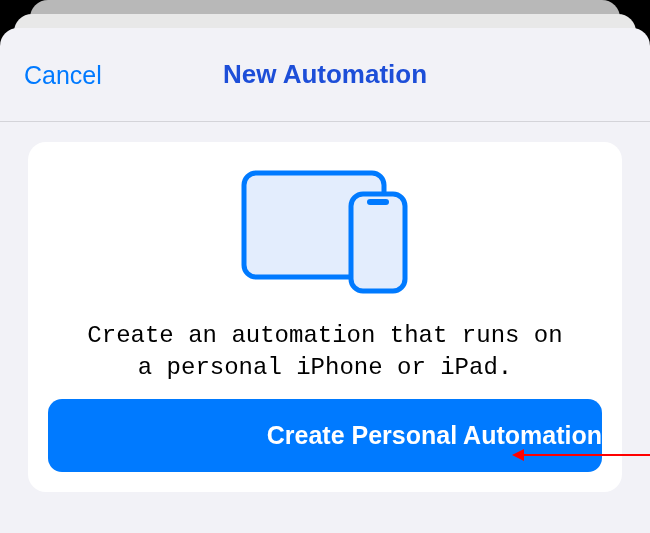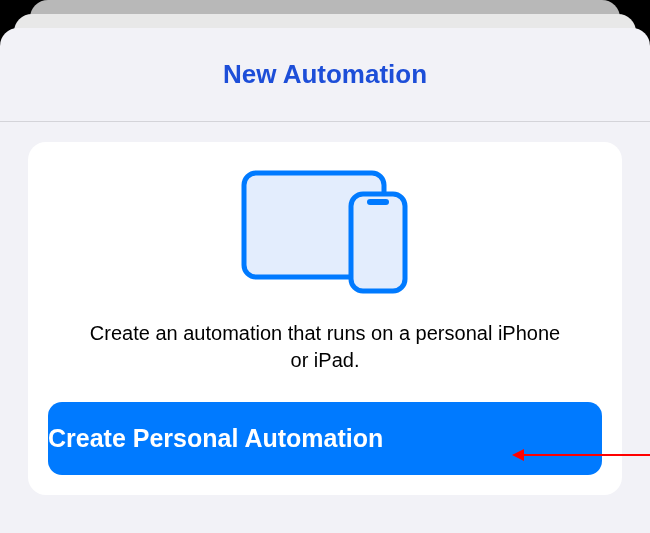--- a/index.html
+++ b/index.html
@@ -79,56 +79,58 @@
       padding: 28px 20px 20px 20px;
       display: flex;
       flex-direction: column;
       align-items: center;
     }
     .devices-icon {
       margin-bottom: 26px;
       display: block;
     }
     .description {
-      font-size: 20px;
+      font-size: 24px;
       font-weight: 400;
       color: #000;
       text-align: center;
       line-height: 1.35;
-      margin-bottom: 28px;
+      margin-bottom: 14px;
       max-width: 480px;
+      font-family: Liberation Mono, monospace;
     }
     .primary-btn {
       width: 100%;
       background: #007AFF;
       color: #fff;
       font-size: 25px;
       font-weight: 600;
       border: none;
       border-radius: 14px;
       padding: 22px 0;
       cursor: pointer;
-      text-align: left;
+      text-align: right;
     }
     .callout-arrow {
       position: absolute;
       right: 0;
       top: 445px;
       pointer-events: none;
     }
   </style>
 </head>
 <body>
 
 <div class="sheet-bg-1"></div>
 <div class="sheet-bg-2"></div>
 
 <div class="sheet">
 
   <div class="header">
+    <button class="cancel-btn">Cancel</button>
     <div class="header-title">New Automation</div>
   </div>
 
   <div class="content">
     <div class="card">
 
       <svg class="devices-icon" width="168" height="124" viewBox="0 0 168 124">
 
         <rect x="3" y="3" width="140" height="104" rx="12" ry="12" fill="#E3EDFD" stroke="#007AFF" stroke-width="5"></rect>
 

